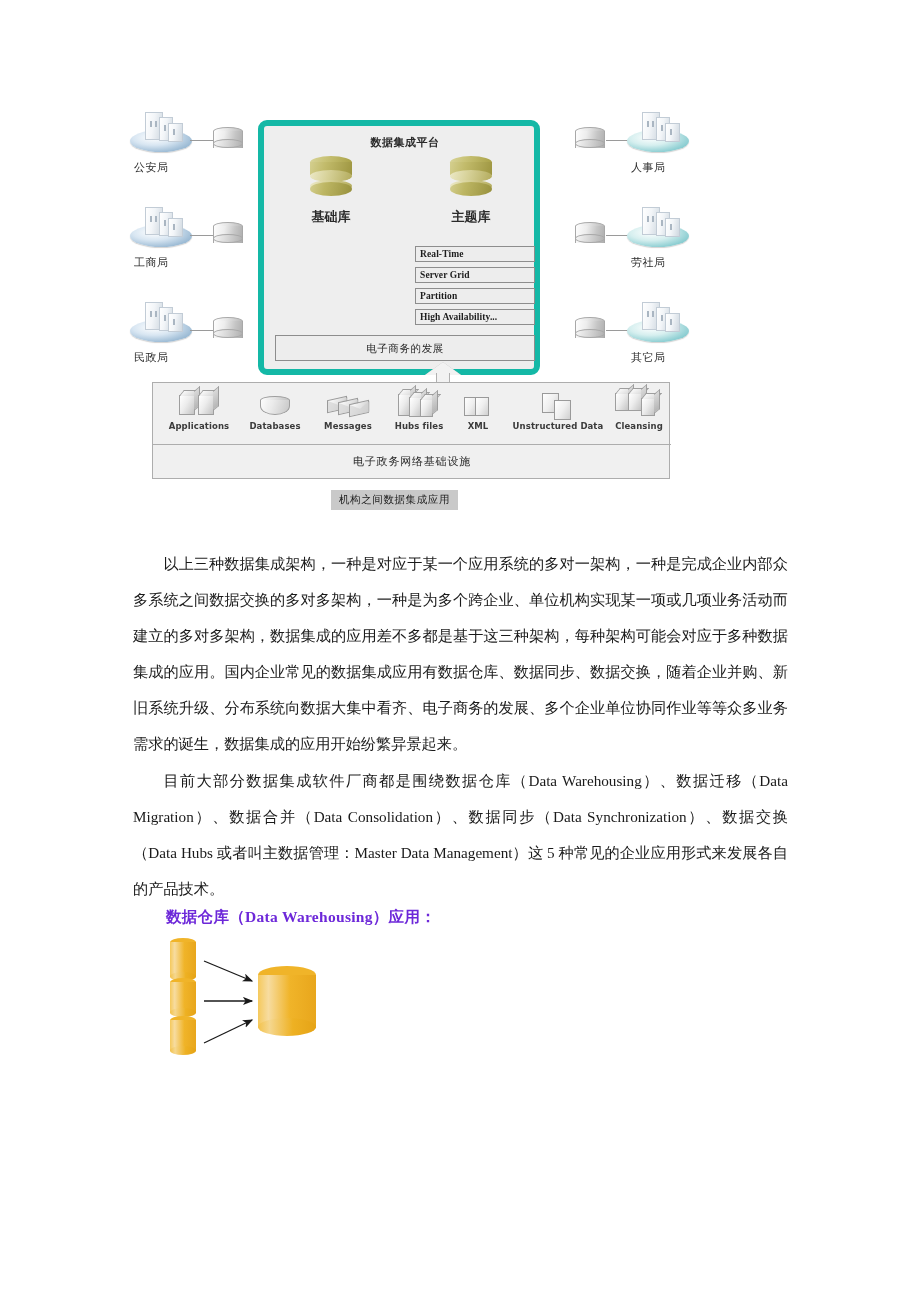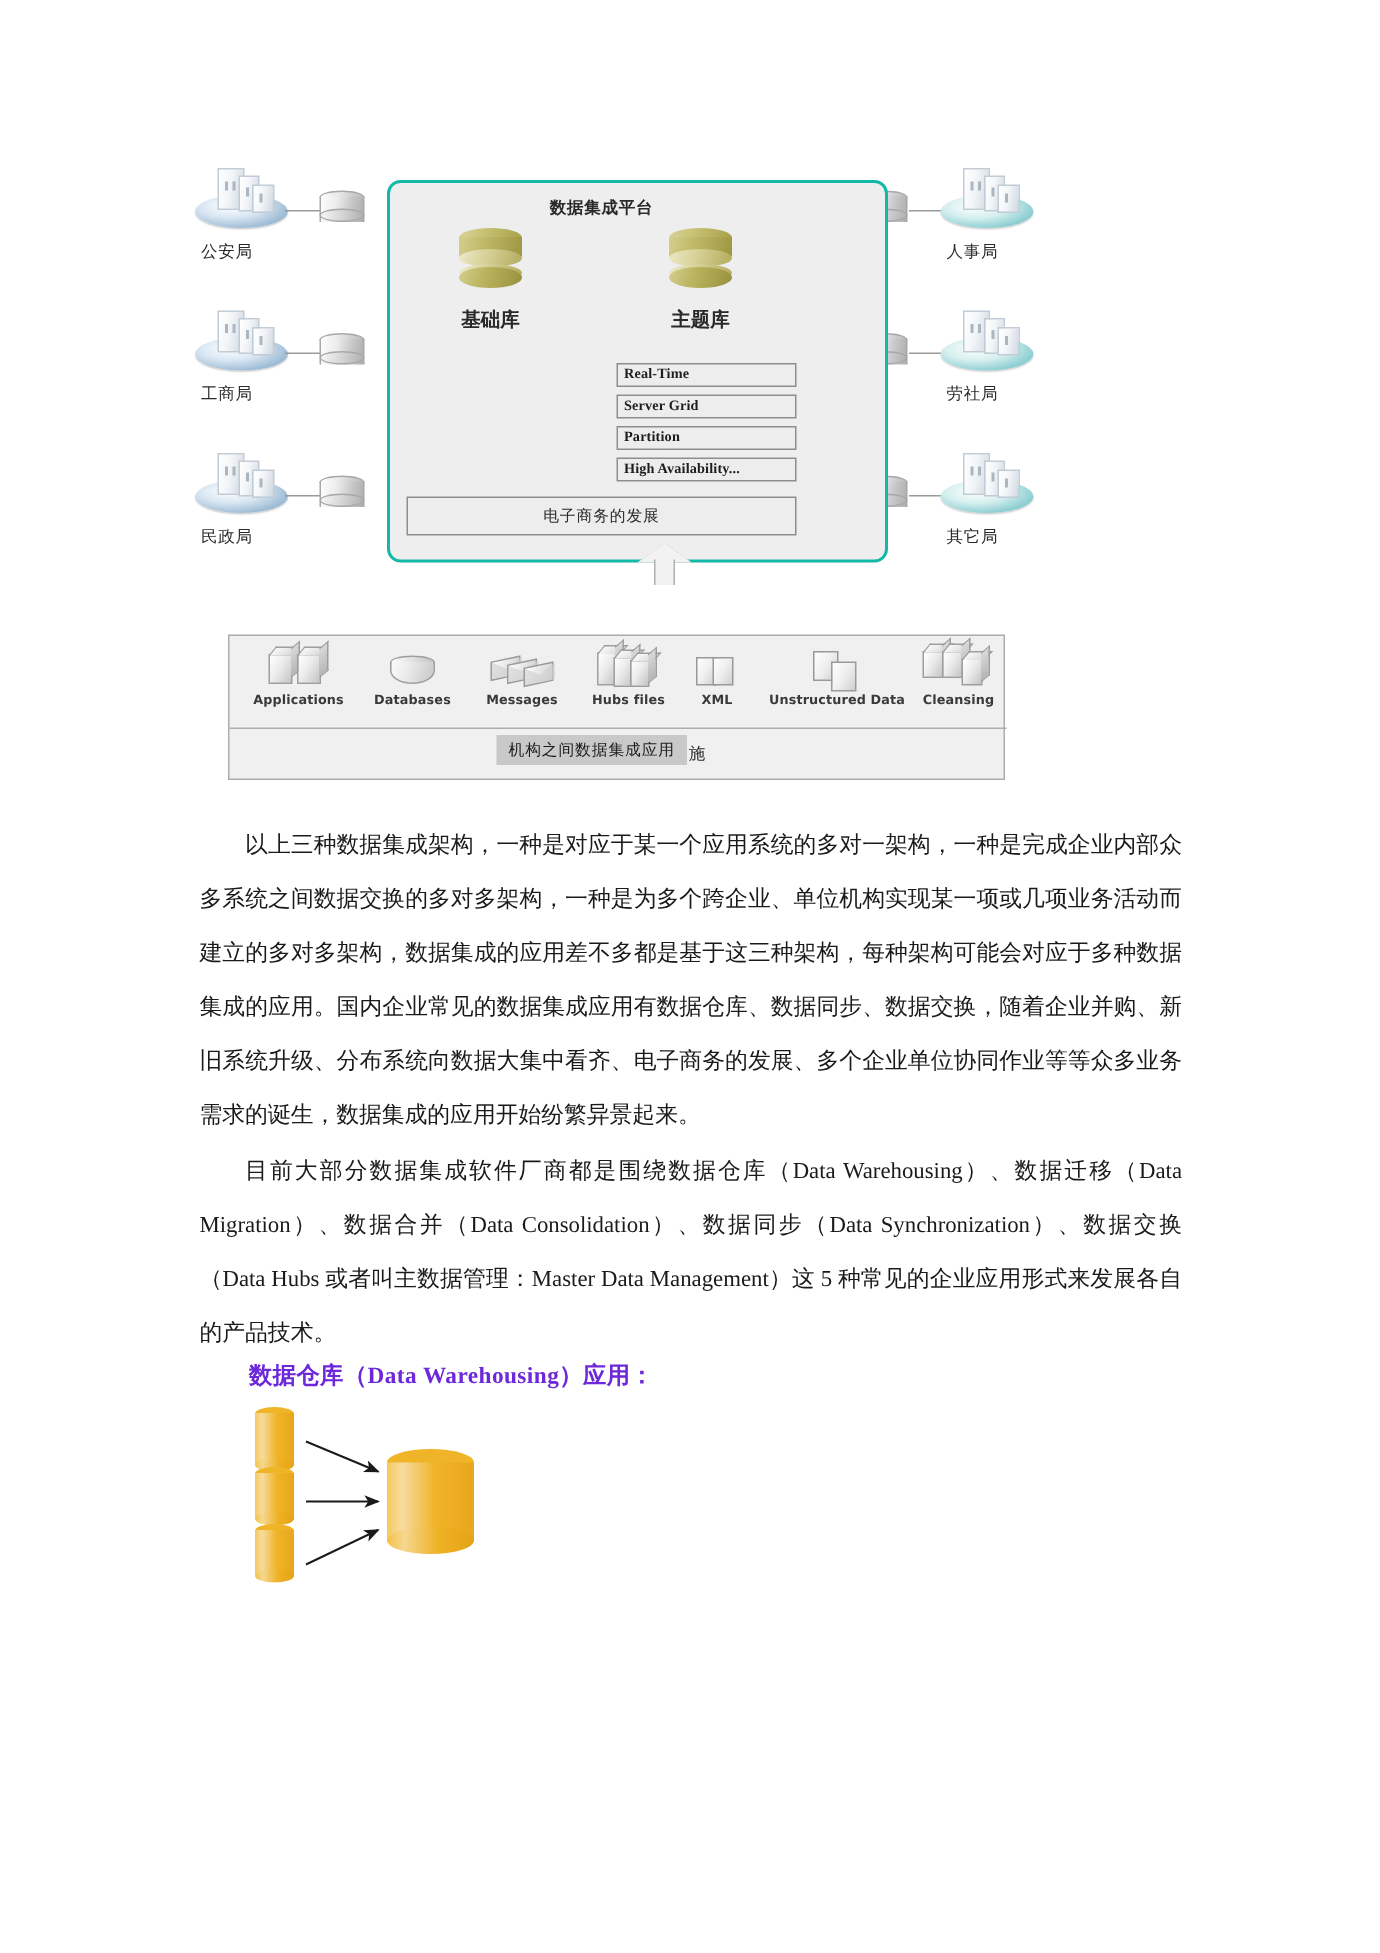--- a/index.html
+++ b/index.html
@@ -132,24 +132,24 @@
     white-space: nowrap;
   }
   .agency-col.left  .agency-label { left: 4px; }
   .agency-col.right .agency-label { left: 66px; }
 
   
   .platform {
     position: absolute;
     left: 128px;
     top: 10px;
-    width: 334px;
+    width: 282px;
     height: 255px;
     background: #eeeeee;
-    border: 2px solid #14b8a6;
+    border: 6px solid #14b8a6;
     border-radius: 9px;
     box-sizing: border-box;
   }
   .platform-title {
     position: absolute;
     left: 0; top: 9px;
     width: 282px;
     text-align: center;
     font-family: "DejaVu Sans", sans-serif;
     font-size: 11px;
@@ -271,21 +271,20 @@
   
   .infra {
     position: absolute;
     left: 22px;
     top: 272px;
     width: 518px;
     height: 97px;
     background: #f0f0f0;
     border: 1px solid #adadad;
     box-sizing: border-box;
-    margin-top: 41px;
   }
   .infra-row {
     position: absolute;
     left: 0; top: 0;
     width: 518px;
     height: 62px;
     border-bottom: 1px solid #adadad;
     box-sizing: border-box;
   }
   .src {

